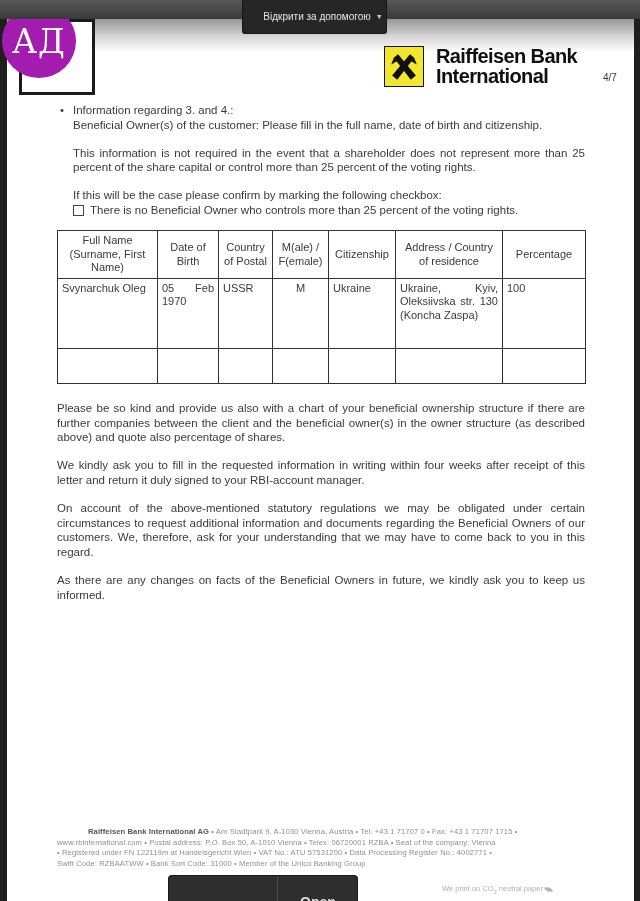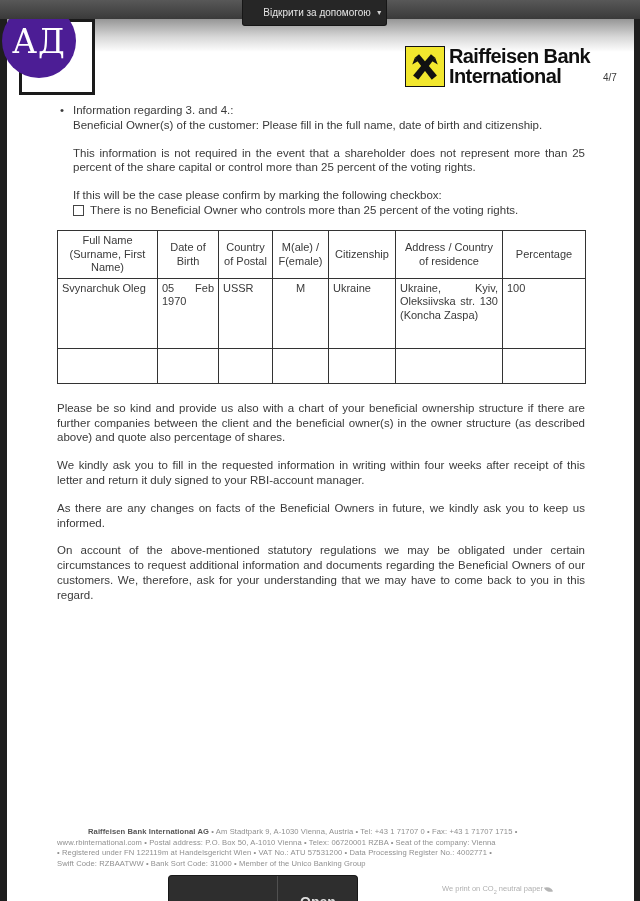--- a/index.html
+++ b/index.html
@@ -11,35 +11,35 @@
   
   .strip { position:absolute; top:0; bottom:0; background:#1e1e1e; z-index:1; }
   .strip.left { left:0; width:7px; }
   .strip.right { right:0; width:6px; }
   
   .top-shade { position:absolute; left:7px; right:6px; top:19px; height:33px;
     background:linear-gradient(180deg,#969696 0%,#d8d8d8 55%,#ffffff 100%); z-index:2; }
   
   .toolbar { position:absolute; left:0; top:0; width:640px; height:19px;
     background:linear-gradient(180deg,#585858,#3a3a3a); z-index:6; }
-  .open-with-btn { position:absolute; left:242px; top:0; width:145px; height:26px;
+  .open-with-btn { position:absolute; left:242px; top:0; width:145px; height:34px;
     background:#262626; border:1px solid #161616; border-top:none;
     border-radius:0 0 3px 3px; color:#e6e6e6; font-size:10px;
     display:flex; align-items:center; justify-content:center; gap:5px; cursor:pointer;padding-left:17px; }
   .open-with-btn .caret { font-size:7px; color:#cfcfcf; }
   
   .wm-frame { position:absolute; left:19px; top:19px; width:76px; height:76px;
     background:#ffffff; border:3px solid #1a1a1a; z-index:3; }
   .wm-circle { position:absolute; left:2px; top:4px; width:74px; height:74px;
-    border-radius:50%; background:#4c1d95; z-index:4;
+    border-radius:50%; background:#a21caf; z-index:4;
     display:flex; align-items:center; justify-content:center; }
   .wm-circle span { font-family:"DejaVu Serif","Liberation Serif",serif;
     color:#ffffff; font-size:33px; letter-spacing:1px; }
   
-  .brand { position:absolute; left:405px; top:46px; z-index:5; display:flex; gap:4px; }
+  .brand { position:absolute; left:384px; top:46px; z-index:5; display:flex; gap:12px; }
   .rb-square { width:40px; height:41px; background:#f2e72e; border:1px solid #111;
     display:flex; align-items:center; justify-content:center; }
   .rb-words { line-height:20px; color:#101010; font-weight:bold;
     font-size:20px; letter-spacing:-0.6px; white-space:nowrap; }
   .page-indicator { position:absolute; left:556px; top:72px; font-size:10px; color:#3a3a3a; z-index:5;padding-left:47px; }
   
   .doc { position:absolute; left:7px; right:6px; top:0; bottom:0; z-index:2; }
   .content { position:absolute; left:50px; top:103px; width:528px; font-size:11.5px; line-height:14.8px; }
   .bullet-row { display:flex; }
   .bullet-dot { width:16px; flex:none; padding-left:3px; }
@@ -163,22 +163,22 @@
             <td class="c4"></td>
             <td class="c5"></td>
             <td class="c6"></td>
           </tr>
         </tbody>
     </table>
 
     <div id="paragraphs">
         <div class="para" style="margin-top: 17px;">Please be so kind and provide us also with a chart of your beneficial ownership structure if there are further companies between the client and the beneficial owner(s) in the owner structure (as described above) and quote also percentage of shares.</div>
         <div class="para">We kindly ask you to fill in the requested information in writing within four weeks after receipt of this letter and return it duly signed to your RBI-account manager.</div>
+        <div class="para">On account of the above-mentioned statutory regulations we may be obligated under certain circumstances to request additional information and documents regarding the Beneficial Owners of our customers. We, therefore, ask for your understanding that we may have to come back to you in this regard.</div>
         <div class="para">As there are any changes on facts of the Beneficial Owners in future, we kindly ask you to keep us informed.</div>
-        <div class="para">On account of the above-mentioned statutory regulations we may be obligated under certain circumstances to request additional information and documents regarding the Beneficial Owners of our customers. We, therefore, ask for your understanding that we may have to come back to you in this regard.</div>
       </div>
 
   </div>
 </div>
 
 <div class="footer">
   <div><b>Raiffeisen Bank International AG</b><span> • Am Stadtpark 9, A-1030 Vienna, Austria • Tel: +43 1 71707 0 • Fax: +43 1 71707 1715 •</span></div>
   <div>www.rbinternational.com • Postal address: P.O. Box 50, A-1010 Vienna • Telex: 06720001 RZBA • Seat of the company: Vienna</div>
   <div>• Registered under FN 122119m at Handelsgericht Wien • VAT No.: ATU 57531200 • Data Processing Register No.: 4002771 •</div>
   <div>Swift Code: RZBAATWW • Bank Sort Code: 31000 • Member of the Unico Banking Group</div>

